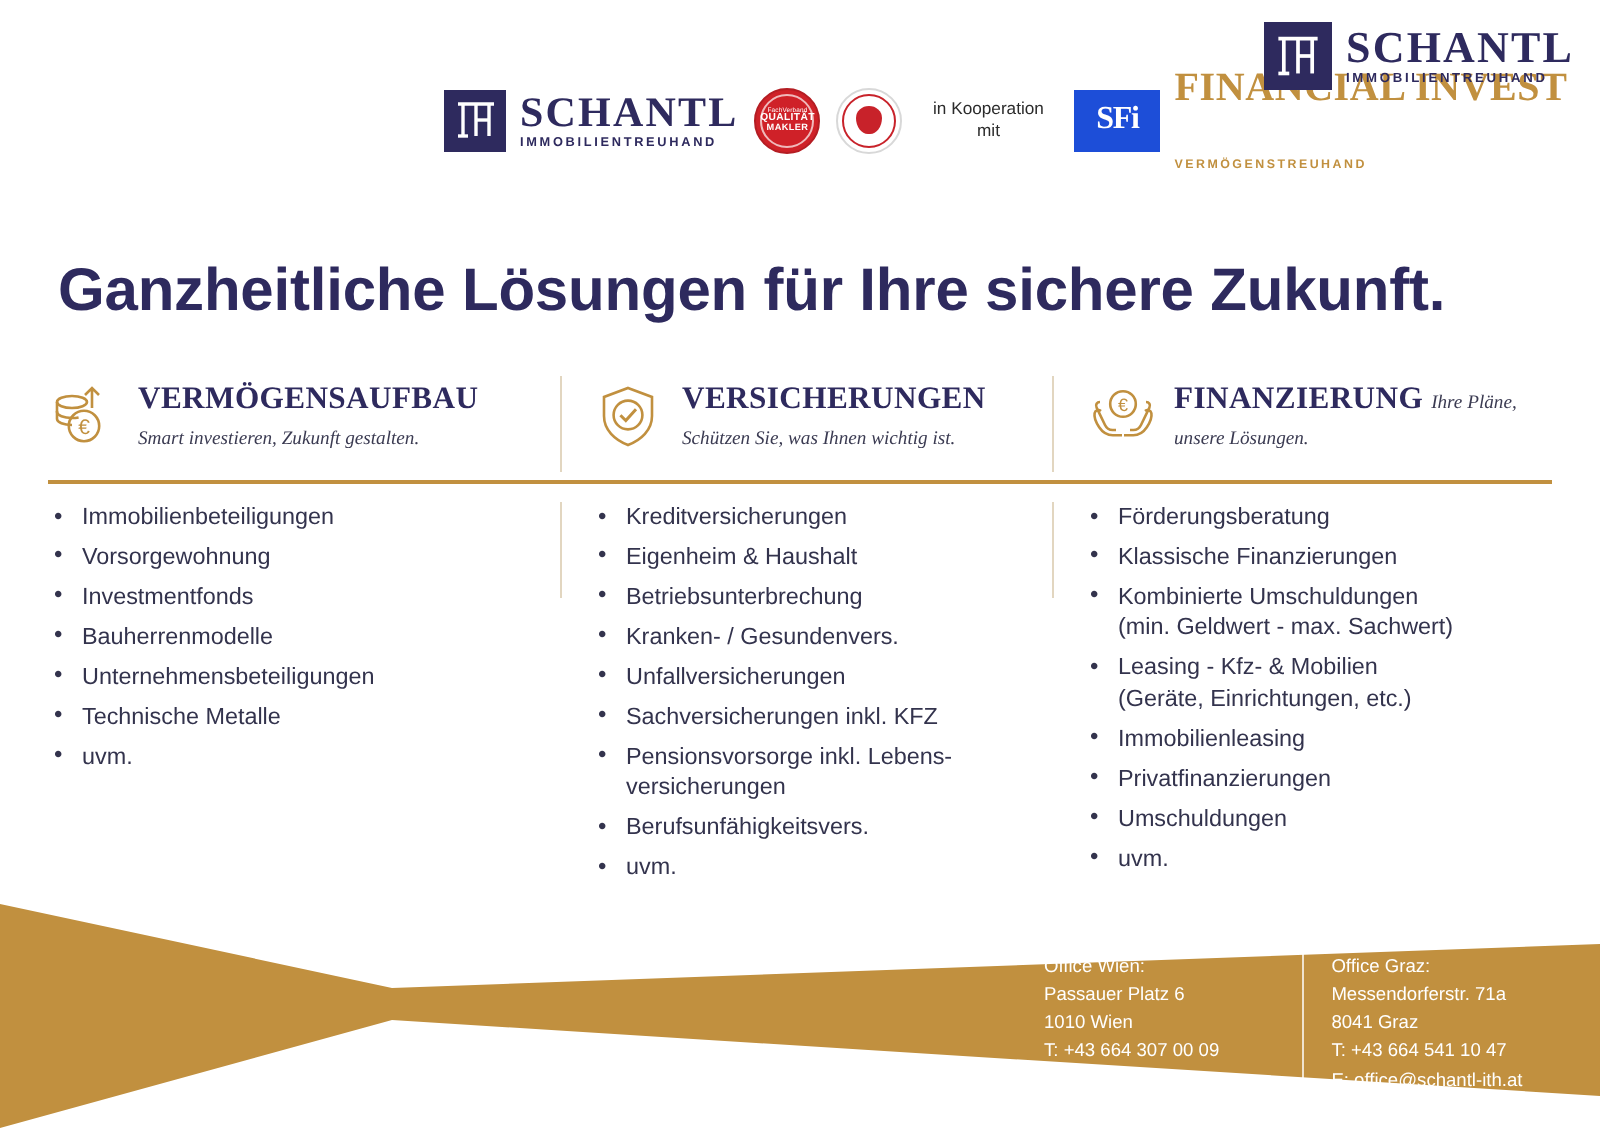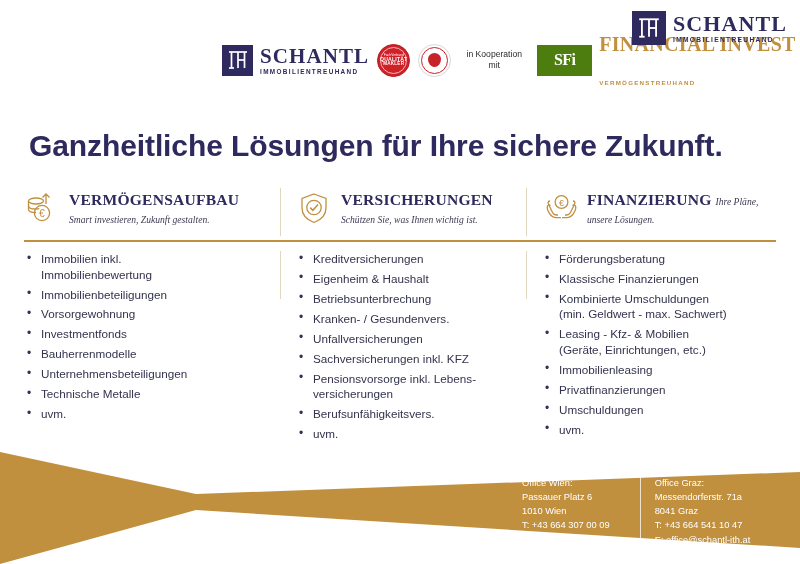--- a/index.html
+++ b/index.html
@@ -125,23 +125,23 @@
     width: 62px;
     margin: 16px 4px;
   }
 
   .sfi-logo {
     display: flex;
     align-items: center;
     gap: 7px;
   }
   .sfi-mark {
-    width: 55px;
+    width: 43px;
     height: 31px;
-    background: #4d7c0f;
+    background: #1d4ed8;
     display: flex;
     align-items: center;
     justify-content: center;
     flex: none;
   }
   .sfi-mark-text {
     font-family: "Liberation Serif", serif;
     font-weight: bold;
     font-size: 16px;
     color: #ffffff;
@@ -295,21 +295,21 @@
     width: 800px;
     height: 124px;
   }
   .banner svg { display: block; }
 
   .contacts {
     position: absolute;
     left: 522px;
     top: 476px;
     display: flex;
-    gap: 4px;
+    gap: 15px;
     color: #ffffff;
   }
   .contact-block {
     font-size: 9.3px;
     line-height: 1.52;
     white-space: nowrap;
   }
   .contact-block.first { padding-right: 14px; }
   .contact-block.second {
     padding-left: 14px;
@@ -461,24 +461,20 @@
     </div>
 
   </div>
 
   <div class="rule"></div>
 
   <div class="lists">
 
     <div class="col col-1">
       <ul class="bullets">
-        <li>
-          <span>Immobilien inkl.</span>
-          <span class="cont">Immobilienbewertung</span>
-        </li>
         <li>Immobilienbeteiligungen</li>
         <li>Vorsorgewohnung</li>
         <li>Investmentfonds</li>
         <li>Bauherrenmodelle</li>
         <li>Unternehmensbeteiligungen</li>
         <li>Technische Metalle</li>
         <li>uvm.</li>
       </ul>
     </div>
 

